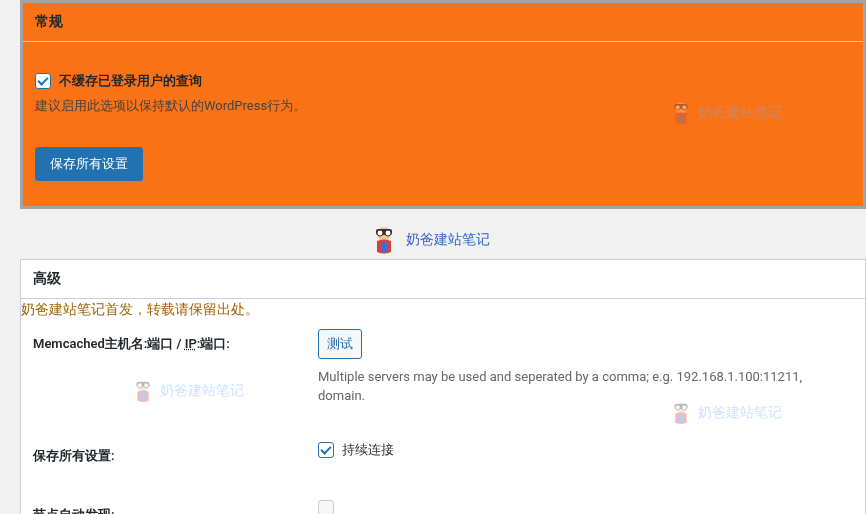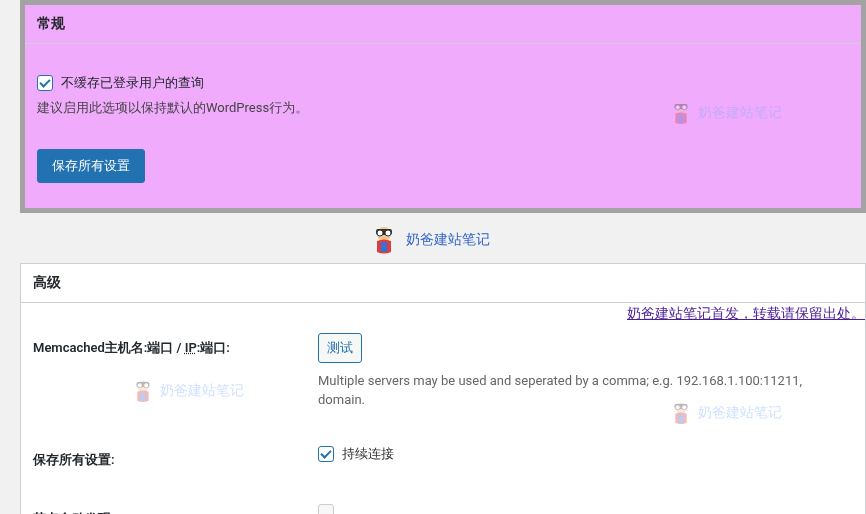--- a/index.html
+++ b/index.html
@@ -7,22 +7,22 @@
       font-family: -apple-system, BlinkMacSystemFont, "Segoe UI", Roboto, sans-serif;
       font-size: 13px;
       color: #333;
       background: #f1f1f1;
       width: 866px;
       height: 514px;
       overflow: hidden;
       position: relative;
     }
     .panel {
-      background: #f0abfc;
-      border: 5px solid #a3a3a3;
+      background: #f97316;
+      border: 3px solid #a3a3a3;
       margin: 0 0 20px 20px;
     }
     .panel-header {
       padding: 10px 12px;
       font-weight: 600;
       font-size: 14px;
       color: #23282d;
       border-bottom: 1px solid #ccd0d4;
     }
     .panel-body {
@@ -56,21 +56,21 @@
       border: solid #2271b1;
       border-width: 0 2px 2px 0;
       transform: rotate(45deg);
     }
     .checkbox.disabled {
       border-color: #ccc;
       background: #f7f7f7;
       cursor: default;
     }
     .checkbox-label {
-      font-weight: 400;
+      font-weight: 700;
       color: #23282d;
     }
     .desc {
       color: #444;
       line-height: 1.6;
     }
     .save-btn {
       background: #2271b1;
       color: #fff;
       border: 1px solid #2271b1;
@@ -79,25 +79,24 @@
       border-radius: 3px;
       cursor: pointer;
       margin-top: 30px;
       font-family: Liberation Mono, monospace;
     }
     .watermark-text {
       color: #3366cc;
       font-size: 14px;
     }
     .red-notice {
-      text-align: right;
-      color: #4c1d95;
+      text-align: left;
+      color: #a16207;
       font-size: 14px;
       padding: 2px 0 10px 0;
-      text-decoration: underline;
     }
     .watermark-faded {
       position: absolute;
       color: #77aaff;
       opacity: 0.35;
       font-size: 14px;
       display: flex;
       align-items: center;
       gap: 4px;
       pointer-events: none;

